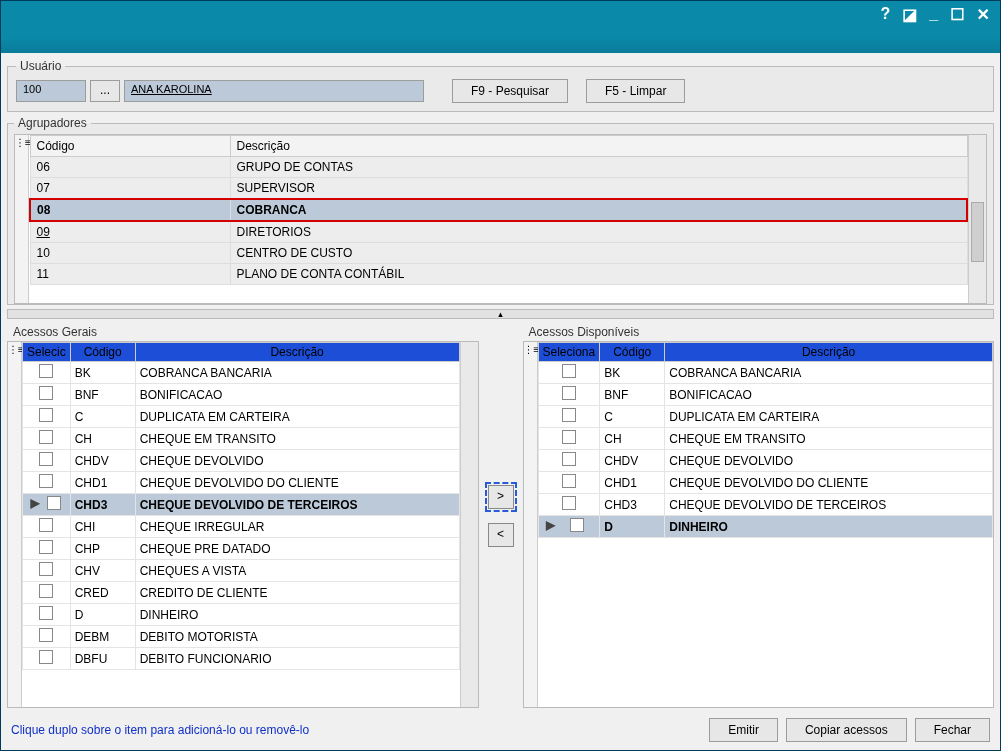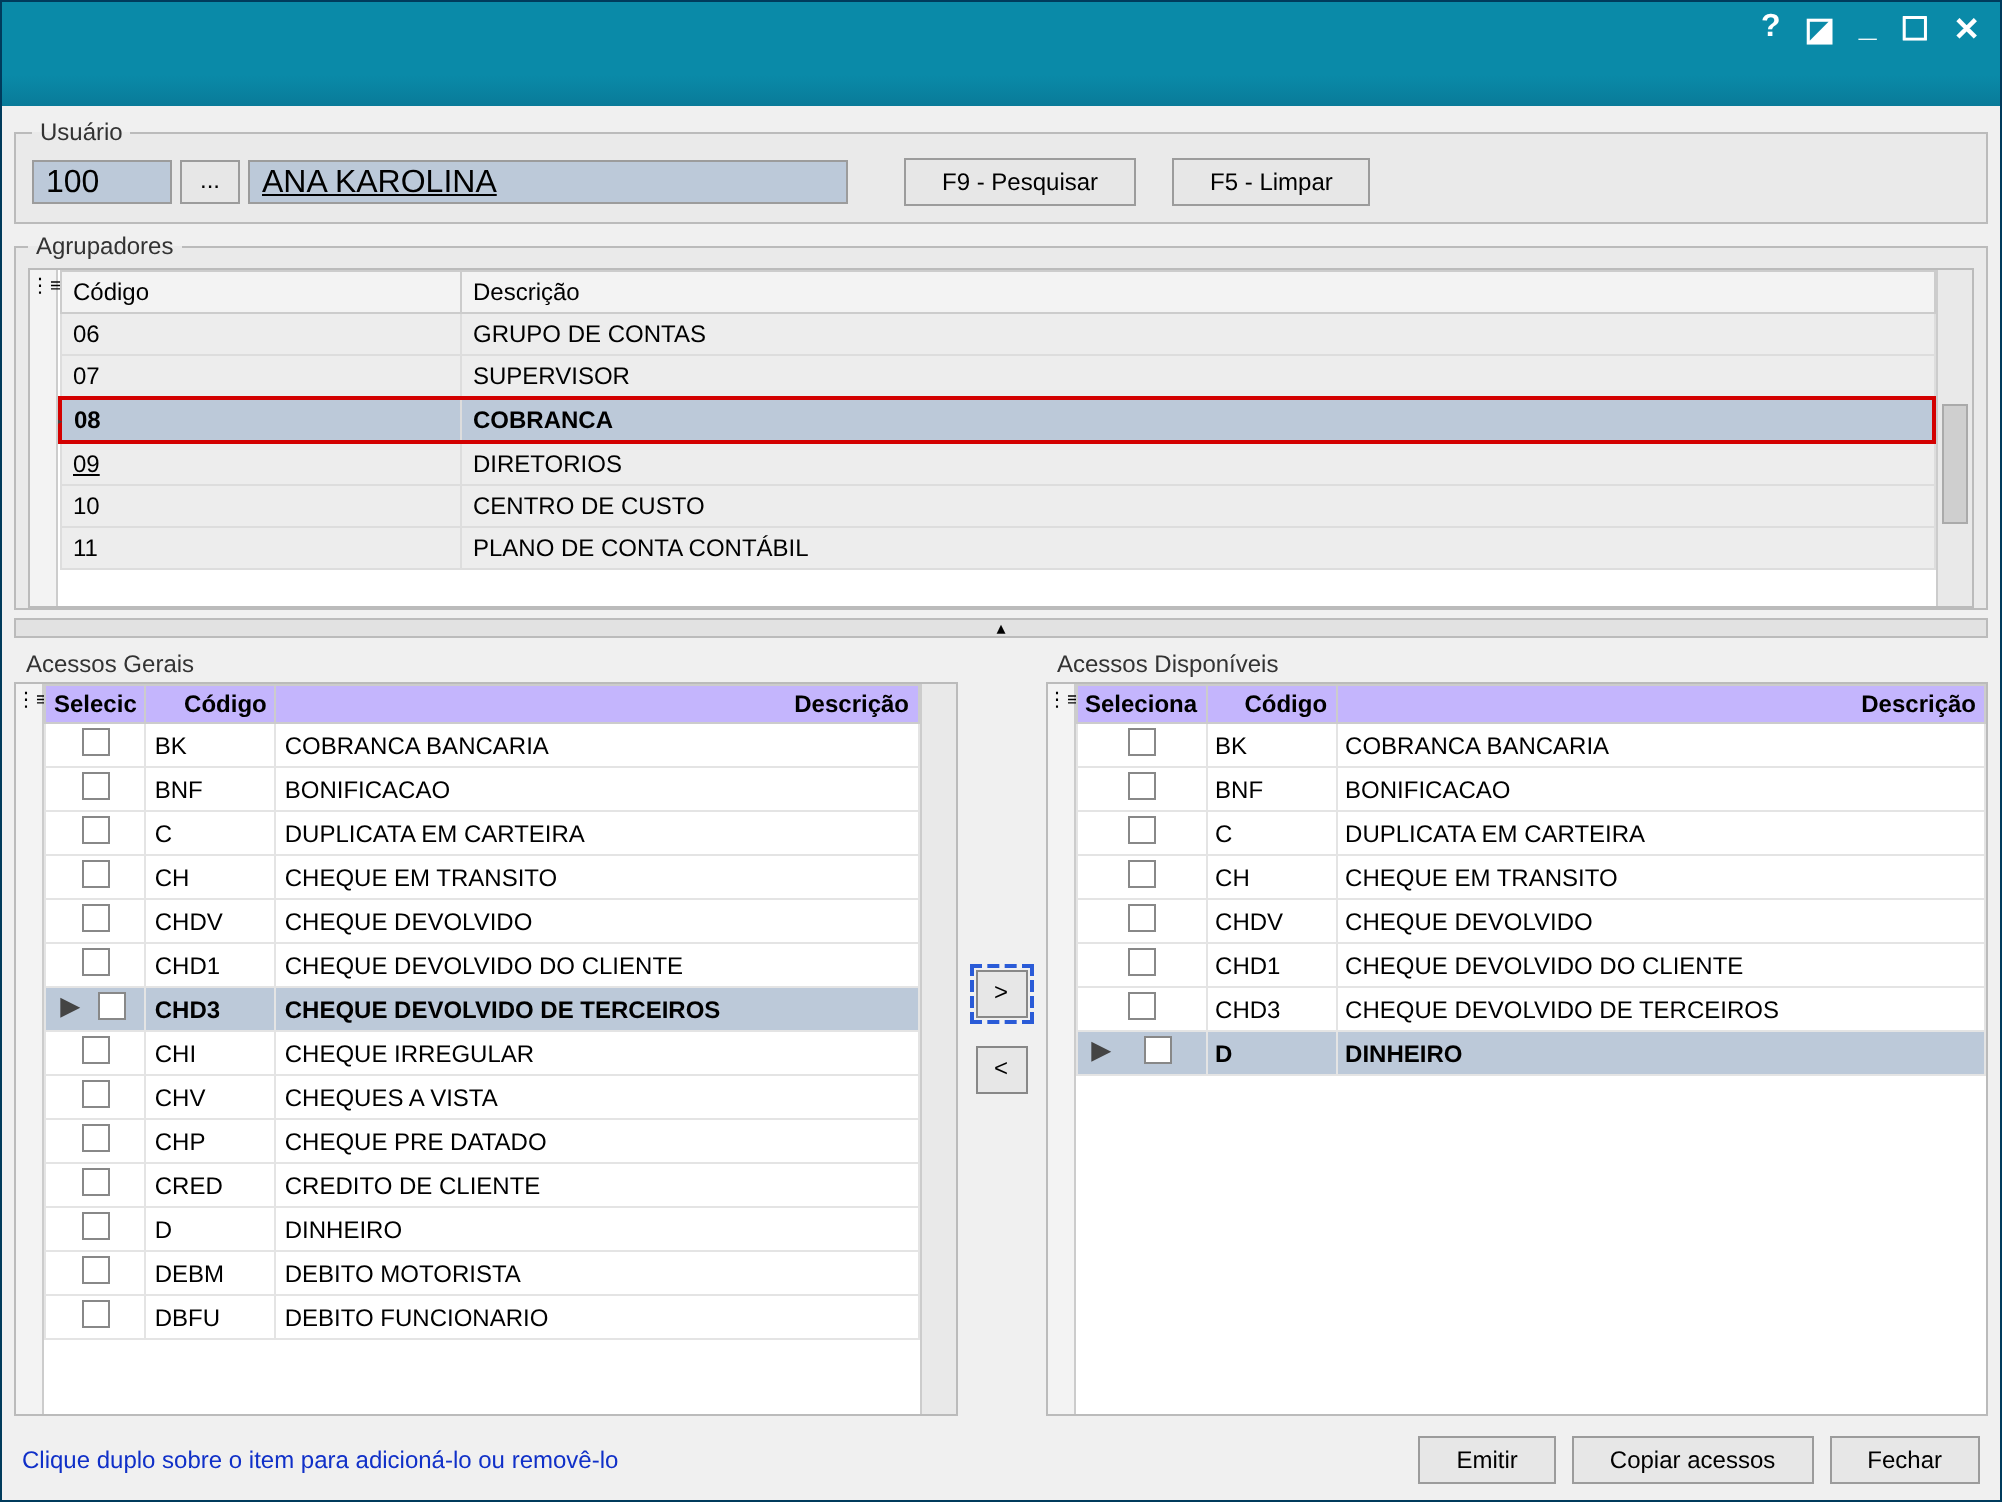--- a/index.html
+++ b/index.html
@@ -54,21 +54,21 @@
     padding: 6px 8px 8px 8px;
     background: #eaeaea;
   }
   legend { padding: 0 4px; color: #333; font-size: 12px; }
   .user-row { display: flex; align-items: center; gap: 4px; }
   .input {
     height: 22px;
     border: 1px solid #9c9c9c;
     background: #bcc9d9;
     padding: 2px 6px;
-    font-size: 16px;
+    font-size: 11px;
   }
   .input.code { width: 70px; }
   .btn-lookup {
     width: 30px; height: 22px;
     background: #e7e7e7; border: 1px solid #9c9c9c;
     text-align: center; line-height: 18px;
     cursor: pointer;
   }
   .input.name { width: 300px; text-decoration: underline; }
   .btn {
@@ -154,25 +154,25 @@
   .list-box {
     flex: 1;
     border: 1px solid #bbb;
     background: #fff;
     display: flex;
     min-height: 0;
   }
   .list-scroll { flex: 1; overflow: hidden; }
   .list-table { width: 100%; border-collapse: collapse; }
   .list-table th {
-    text-align: right;
-    font-weight: 700;
+    text-align: center;
+    font-weight: 400;
     padding: 2px 4px;
     border: 1px solid #ccc;
-    background: #c4b5fd;
+    background: #1d4ed8;
     height: 18px;
     font-size: 12px;
   }
   .list-table td {
     padding: 2px 4px;
     border: 1px solid #e4e4e4;
     height: 20px;
     font-size: 12px;
   }
   .checkbox-cell { width: 28px; text-align: center; }
@@ -343,27 +343,27 @@
                     <td>CHD3</td>
                     <td>CHEQUE DEVOLVIDO DE TERCEIROS</td>
                   </tr>
                   <tr>
                     <td class="checkbox-cell"><span class="row-mark" style="float:left;"></span><span class="chk"></span></td>
                     <td>CHI</td>
                     <td>CHEQUE IRREGULAR</td>
                   </tr>
                   <tr>
                     <td class="checkbox-cell"><span class="row-mark" style="float:left;"></span><span class="chk"></span></td>
+                    <td>CHP</td>
+                    <td>CHEQUE PRE DATADO</td>
+                  </tr>
+                  <tr>
+                    <td class="checkbox-cell"><span class="row-mark" style="float:left;"></span><span class="chk"></span></td>
                     <td>CHV</td>
                     <td>CHEQUES A VISTA</td>
-                  </tr>
-                  <tr>
-                    <td class="checkbox-cell"><span class="row-mark" style="float:left;"></span><span class="chk"></span></td>
-                    <td>CHP</td>
-                    <td>CHEQUE PRE DATADO</td>
                   </tr>
                   <tr>
                     <td class="checkbox-cell"><span class="row-mark" style="float:left;"></span><span class="chk"></span></td>
                     <td>CRED</td>
                     <td>CREDITO DE CLIENTE</td>
                   </tr>
                   <tr>
                     <td class="checkbox-cell"><span class="row-mark" style="float:left;"></span><span class="chk"></span></td>
                     <td>D</td>
                     <td>DINHEIRO</td>

